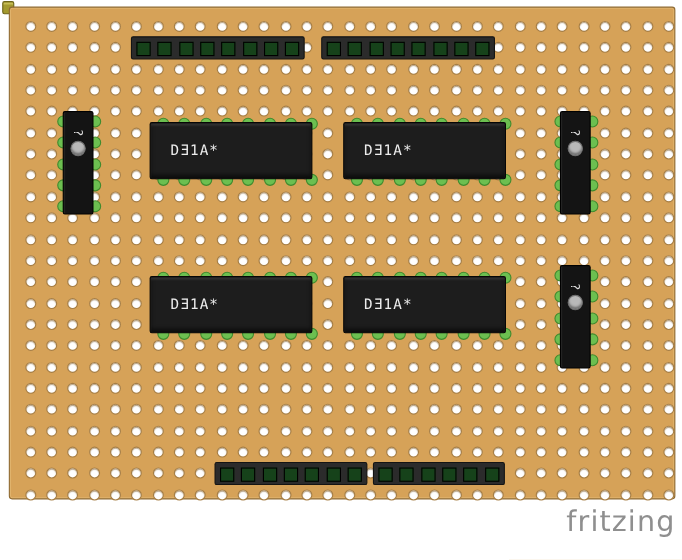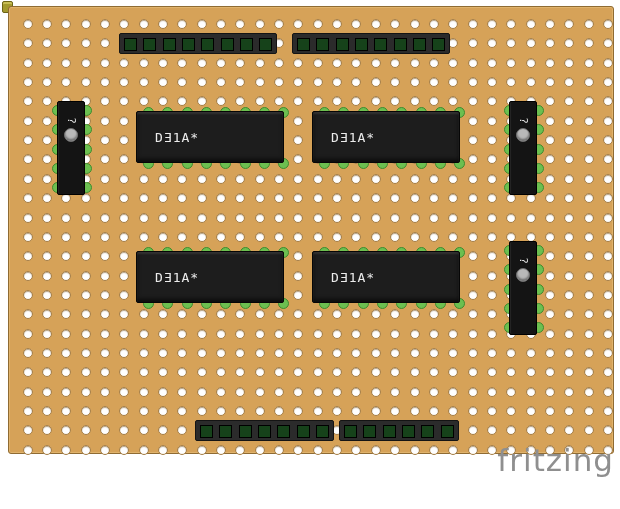--- a/index.html
+++ b/index.html
@@ -76,23 +76,23 @@
     position:absolute;left:50%;top:26px;transform:translateX(-50%);
     width:12px;height:12px;border-radius:50%;
     background:#b9b9b9;border:1px solid #6e6e6e;
     box-shadow:inset 0 -2px 2px rgba(0,0,0,.4);
   }
   .sip-left{left:48px;top:94px;}
   .sip-right-top{left:500px;top:94px;}
   .sip-right-mid{left:500px;top:234px;}
   
   .logo{
-    position:absolute;right:6px;top:442px;
+    position:absolute;right:6px;top:460px;
     font-family:"DejaVu Sans", sans-serif;
-    font-size:31px;color:#8f8f8f;letter-spacing:1px;
+    font-size:26px;color:#8f8f8f;letter-spacing:1px;
     user-select:none;
   }
 </style>
 </head>
 <body style="--board: #d6a258; --hole: #ffffff; --leg-green: #6cbf50; --pin-green-dark: #16421a;">
 
 <div class="mini-lock"></div>
 
 <div class="board">
   <div id="holes">

